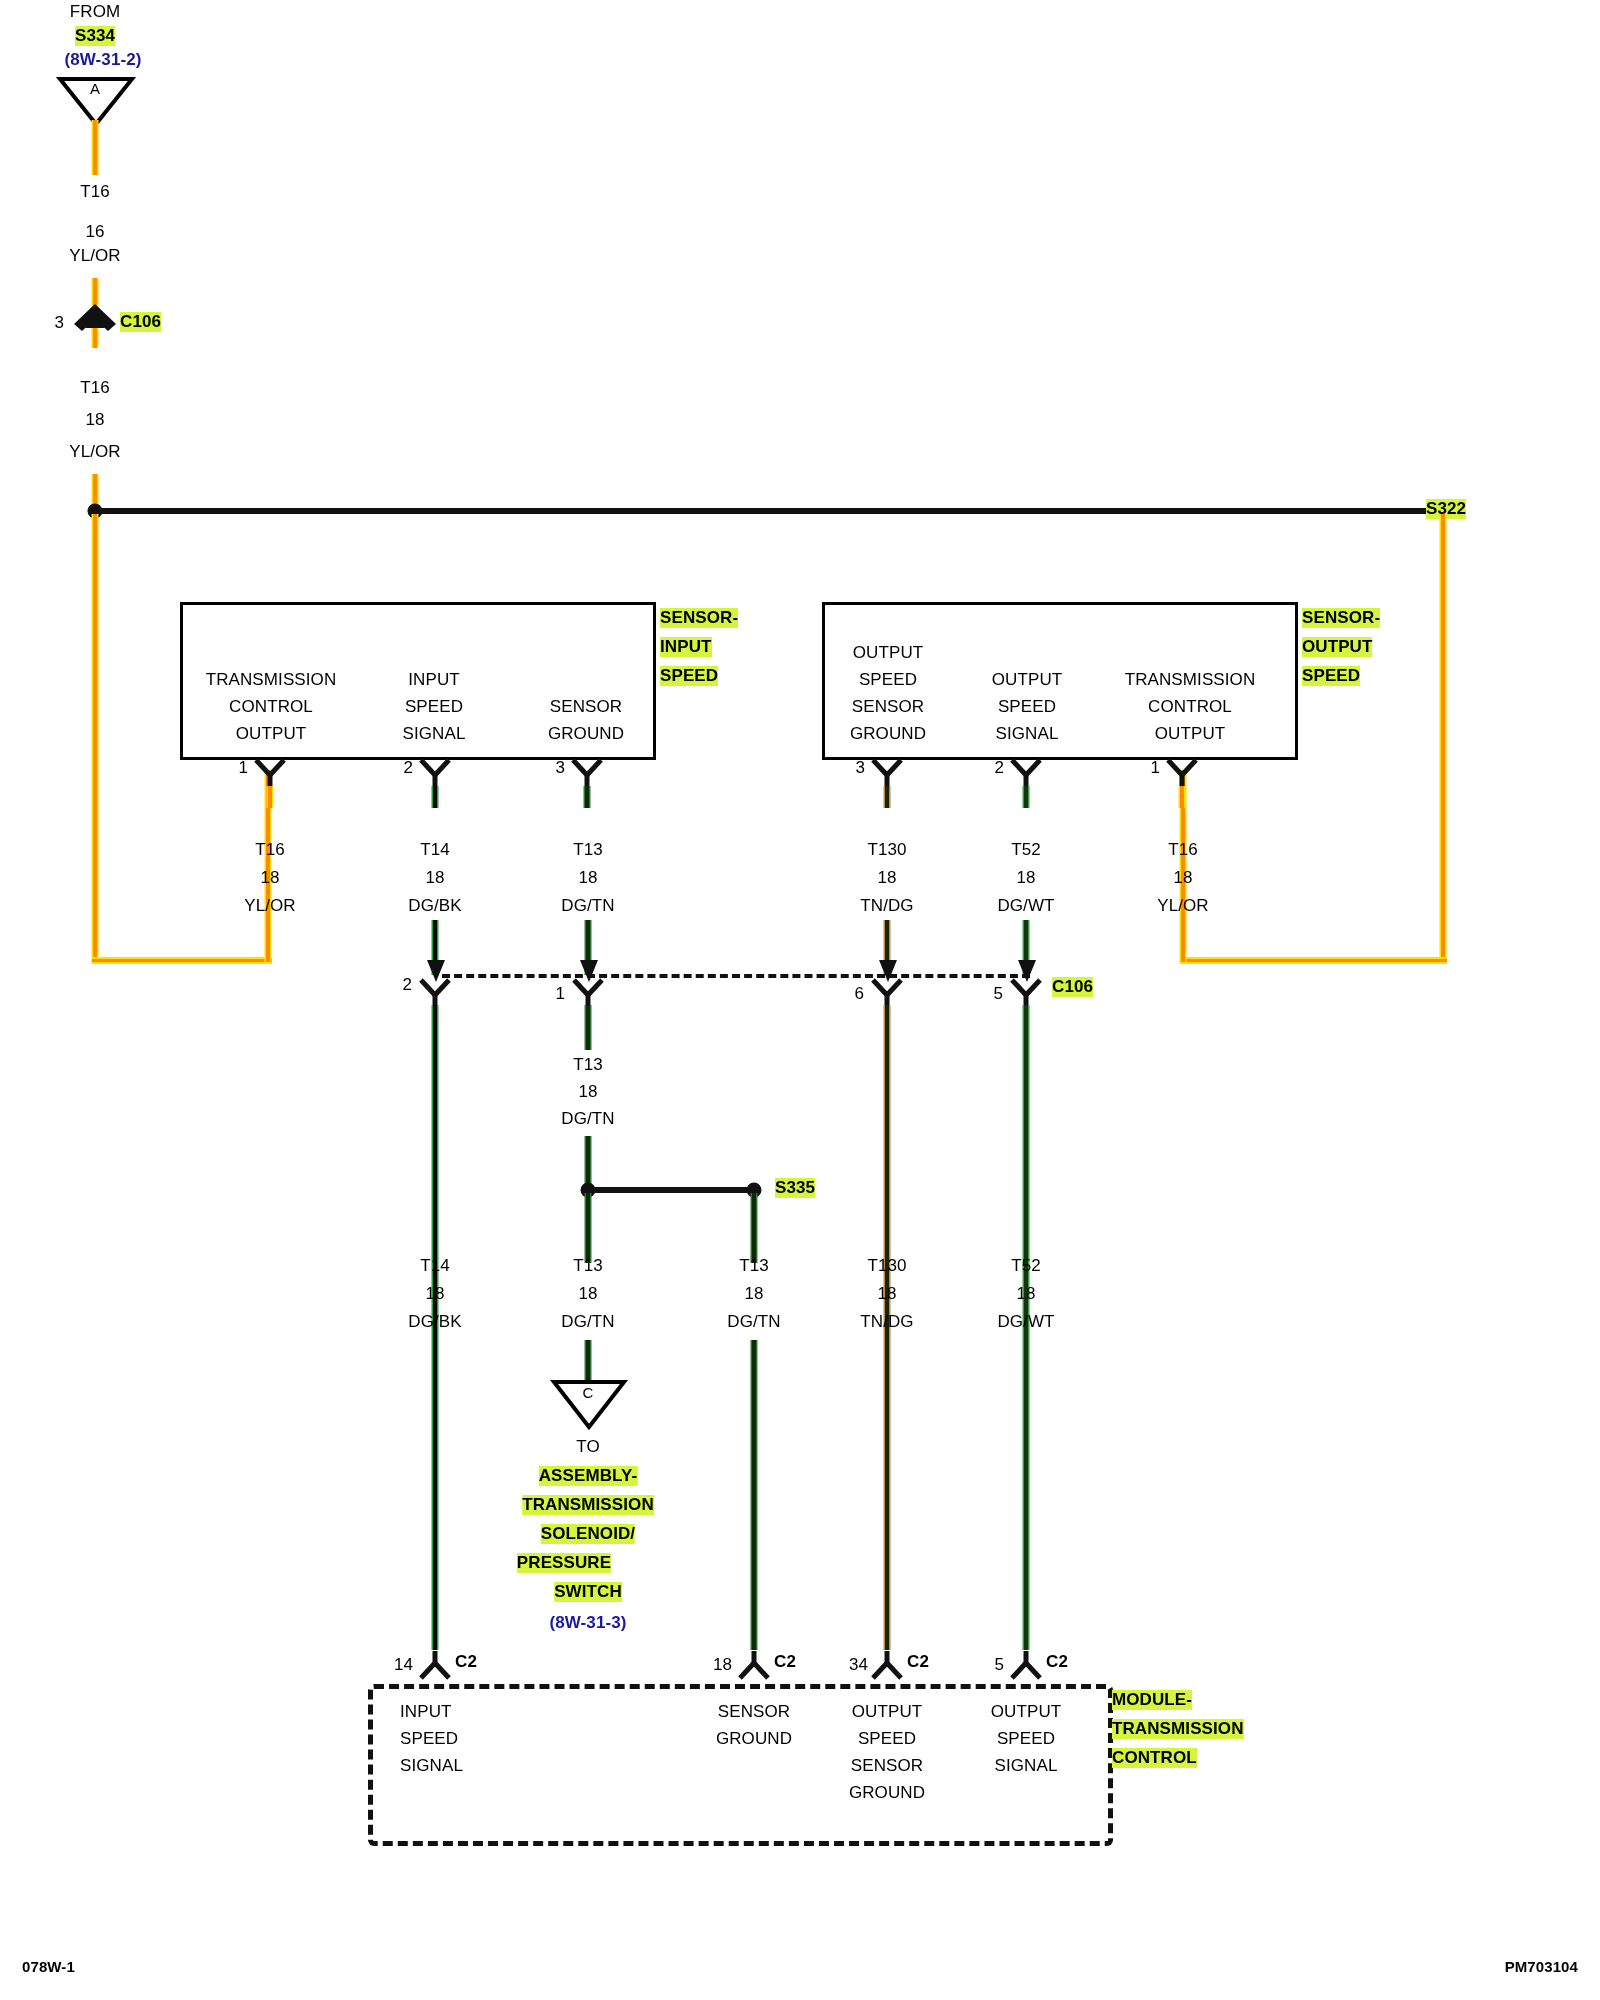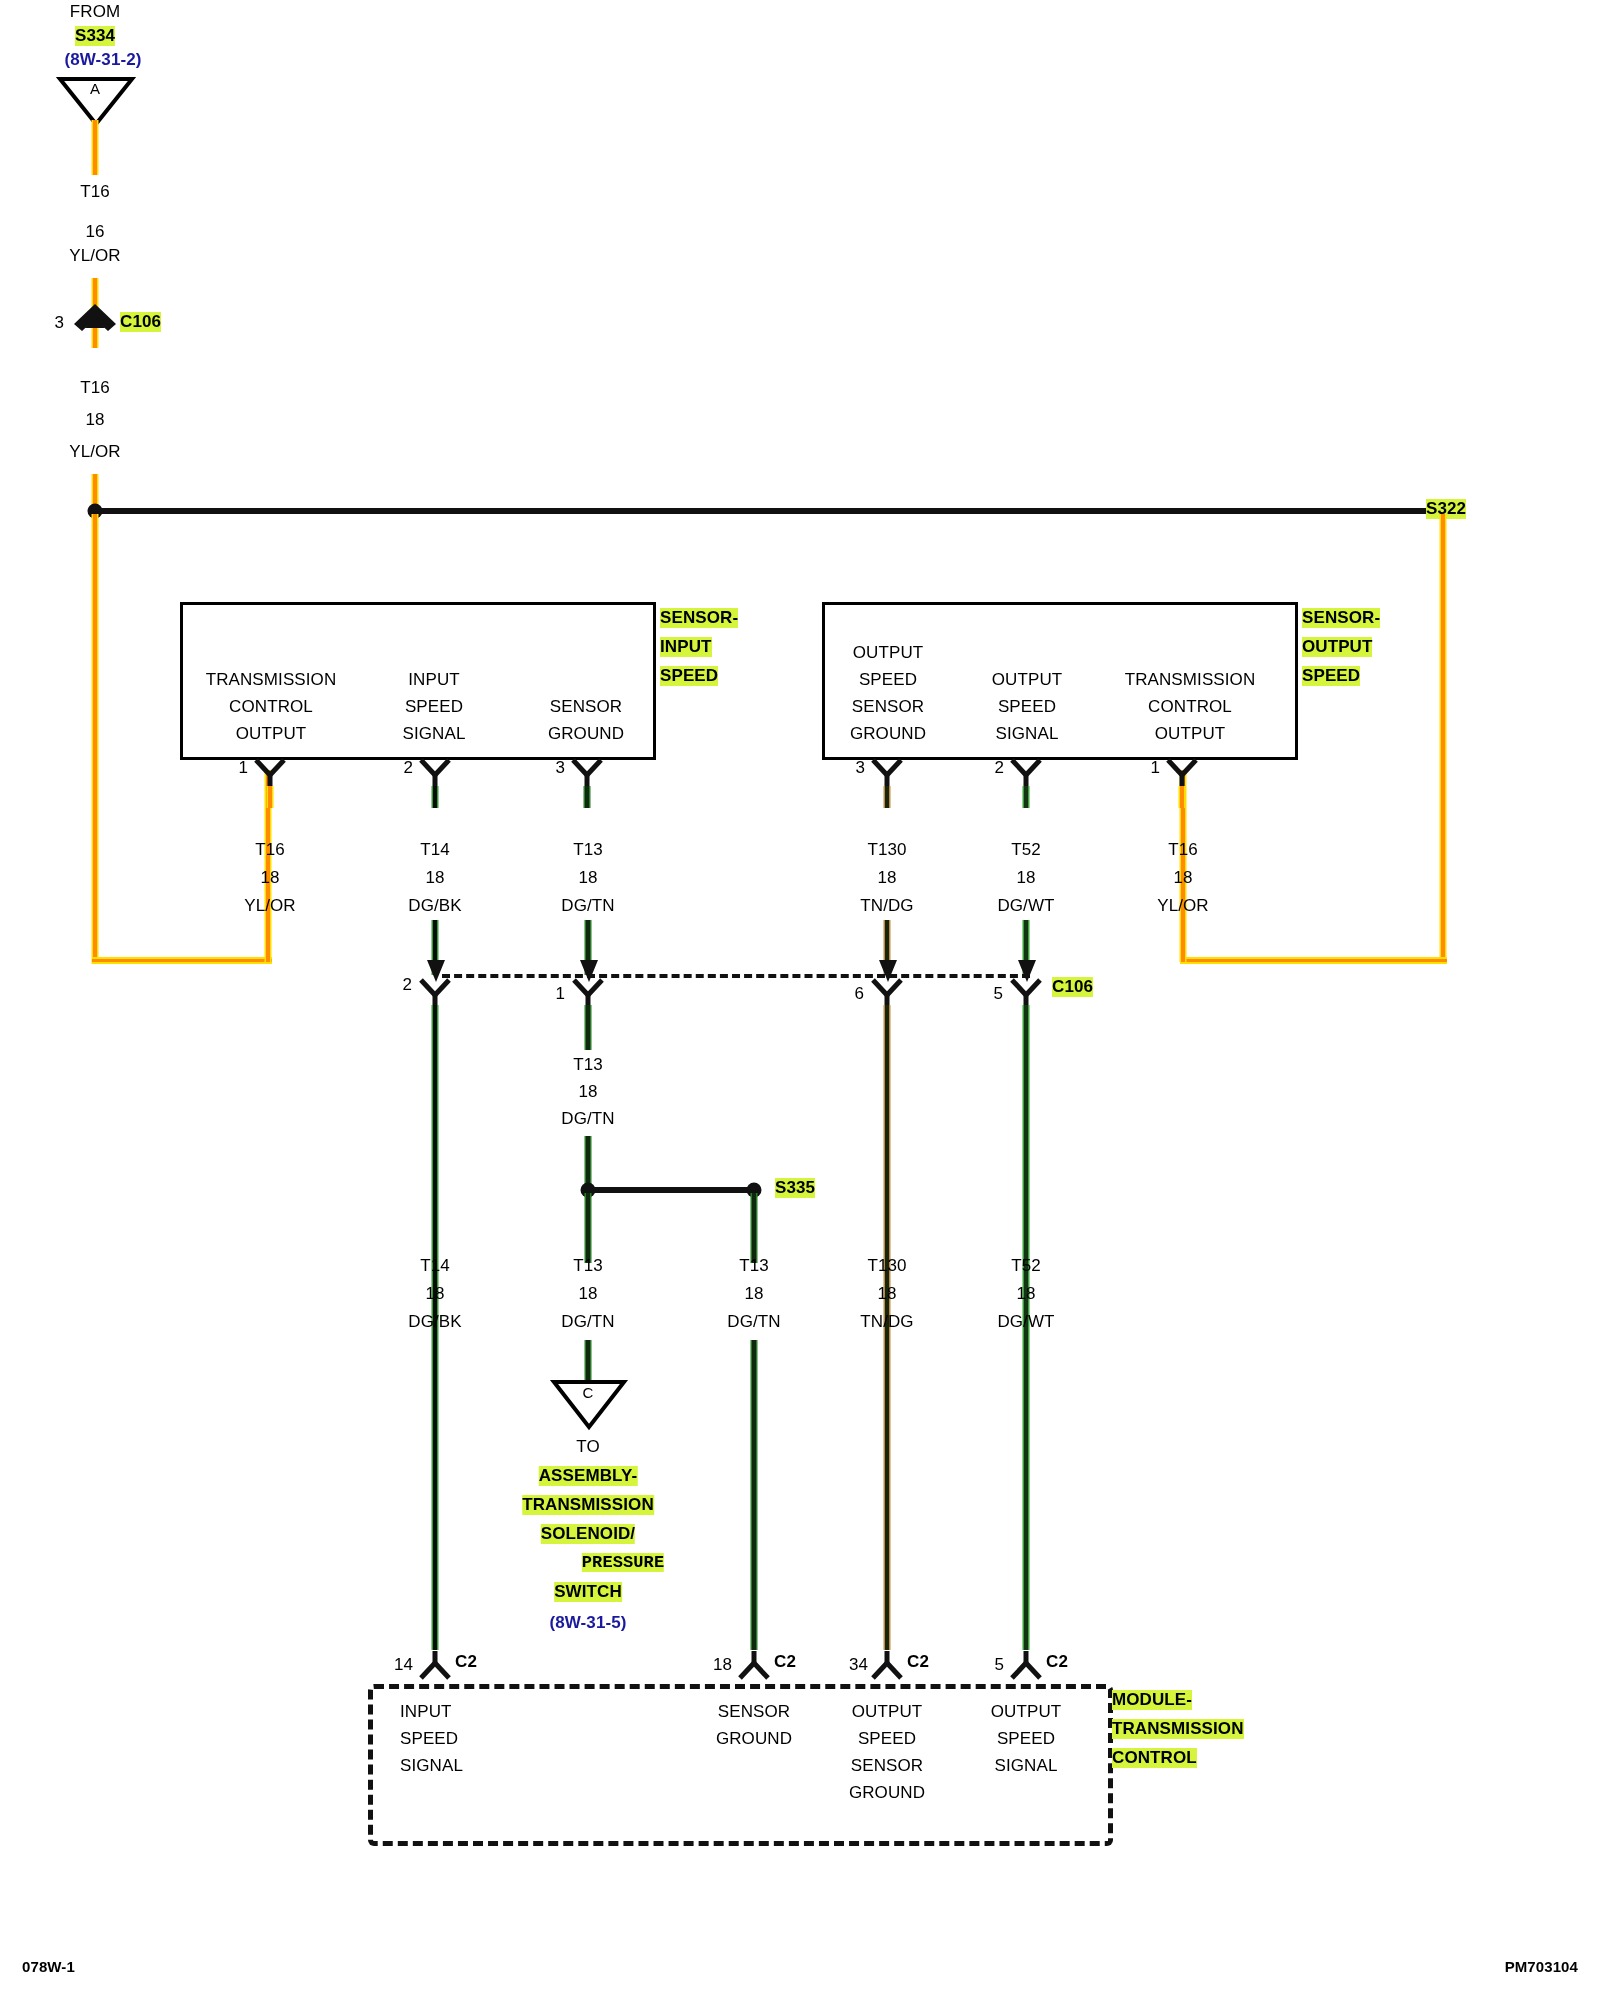--- a/index.html
+++ b/index.html
@@ -285,23 +285,23 @@
 
   <svg class="sym" style="left:551px;top:1378px;width:76px;height:52px;" viewBox="0 0 76 52">
     <polygon points="3,4 73,4 38,49" fill="#fff" stroke="#000" stroke-width="4"></polygon>
   </svg>
   <div class="lbl c" style="left:588px;top:1384px;font-size:15px;">C</div>
 
   <div class="lbl c" style="left:588px;top:1437px;">TO</div>
   <div class="lbl c hl" style="left:588px;top:1466px;">ASSEMBLY-</div>
   <div class="lbl c hl" style="left:588px;top:1495px;">TRANSMISSION</div>
   <div class="lbl c hl" style="left:588px;top:1524px;">SOLENOID/</div>
-  <div class="lbl c hl" style="left:623px;top:1553px;font-family:Liberation Mono, monospace;">PRESSURE</div>
+  <div class="lbl c hl" style="left:564px;top:1553px;">PRESSURE</div>
   <div class="lbl c hl" style="left:588px;top:1582px;">SWITCH</div>
-  <div class="lbl c blue" style="left:588px;top:1613px;">(8W-31-5)</div>
+  <div class="lbl c blue" style="left:588px;top:1613px;">(8W-31-3)</div>
 
   <svg class="sym" style="left:419px;top:1650px;width:32px;height:30px;" viewBox="0 0 32 30">
     <path d="M2,28 L16,13 L30,28" fill="none" stroke="#111" stroke-width="5"></path>
     <line x1="16" y1="14" x2="16" y2="1" stroke="#111" stroke-width="5"></line>
   </svg>
   <div class="lbl r" style="left:413px;top:1655px;">14</div>
   <div class="lbl bold" style="left:455px;top:1652px;">C2</div>
 
   <svg class="sym" style="left:738px;top:1650px;width:32px;height:30px;" viewBox="0 0 32 30">
     <path d="M2,28 L16,13 L30,28" fill="none" stroke="#111" stroke-width="5"></path>

